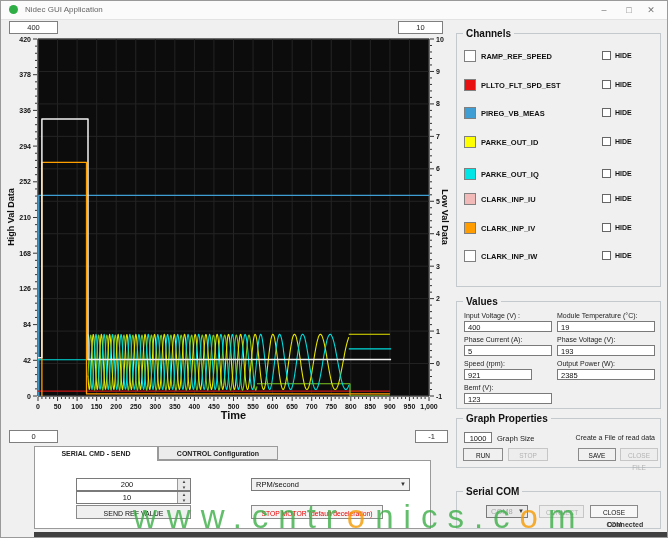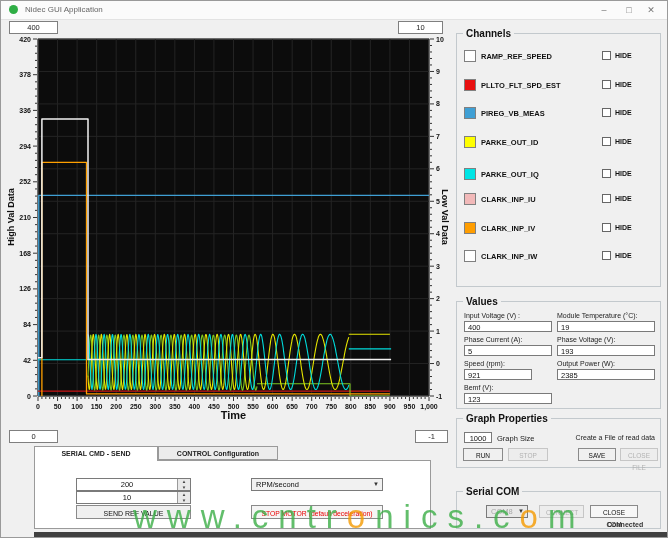--- a/index.html
+++ b/index.html
@@ -24,21 +24,21 @@
   .tab{position:absolute;top:445px;height:14px;font-size:7px;font-weight:bold;line-height:14px;text-align:center;
     border:1px solid #9a9a9a;background:#ececec;color:#222;box-sizing:border-box;}
   #tab1{left:33px;width:124px;background:#fff;height:15px;border-bottom:none;z-index:3;}
   #tab2{left:157px;width:120px;}
   #tabpanel{position:absolute;left:33px;top:459px;width:397px;height:69px;background:#fff;border:1px solid #9a9a9a;box-sizing:border-box;z-index:1;}
   
   .spin{position:absolute;left:75px;width:115px;height:13px;border:1px solid #7a7a7a;background:#fff;box-sizing:border-box;z-index:2;}
   .spin .val{position:absolute;left:0;top:0;right:13px;text-align:center;font-size:7.5px;line-height:11px;color:#111;}
   .spin .arrows{position:absolute;right:0;top:0;width:12px;height:100%;border-left:1px solid #9a9a9a;background:#e9e9e9;}
   .spin .arrows div{height:50%;font-size:4.5px;line-height:5.5px;text-align:center;color:#444;}
-  .combo{position:absolute;left:250px;width:132px;height:13px;border:1px solid #7a7a7a;background:#f1f1f1;box-sizing:border-box;
+  .combo{position:absolute;left:250px;width:159px;height:13px;border:1px solid #7a7a7a;background:#f1f1f1;box-sizing:border-box;
     font-size:7.5px;line-height:11px;color:#111;padding-left:4px;z-index:2;}
   .combo .arr{position:absolute;right:3px;top:0;font-size:6px;color:#333;line-height:11px;}
   .btn{position:absolute;border:1px solid #8a8a8a;background:#f0f0f0;text-align:center;box-sizing:border-box;color:#111;z-index:2;}
   .btn.disabled{border-color:#c6c6c6;background:#ededed;color:#b2b2b2;}
   #send-btn{left:75px;top:504px;width:115px;height:14px;font-size:7px;line-height:13px;}
   #stopmotor-btn{left:250px;top:504px;width:132px;height:14px;font-size:6.8px;line-height:13px;color:#e80000;background:#f5f5f5;}
   
   .group{position:absolute;border:1px solid #c3c9cd;box-sizing:border-box;}
   .gtitle{position:absolute;top:-6px;left:6px;background:#f0f0f0;font-weight:bold;font-size:10px;color:#111;padding:0 3px;white-space:nowrap;}
   #grp-channels{left:455px;top:32px;width:205px;height:254px;}

